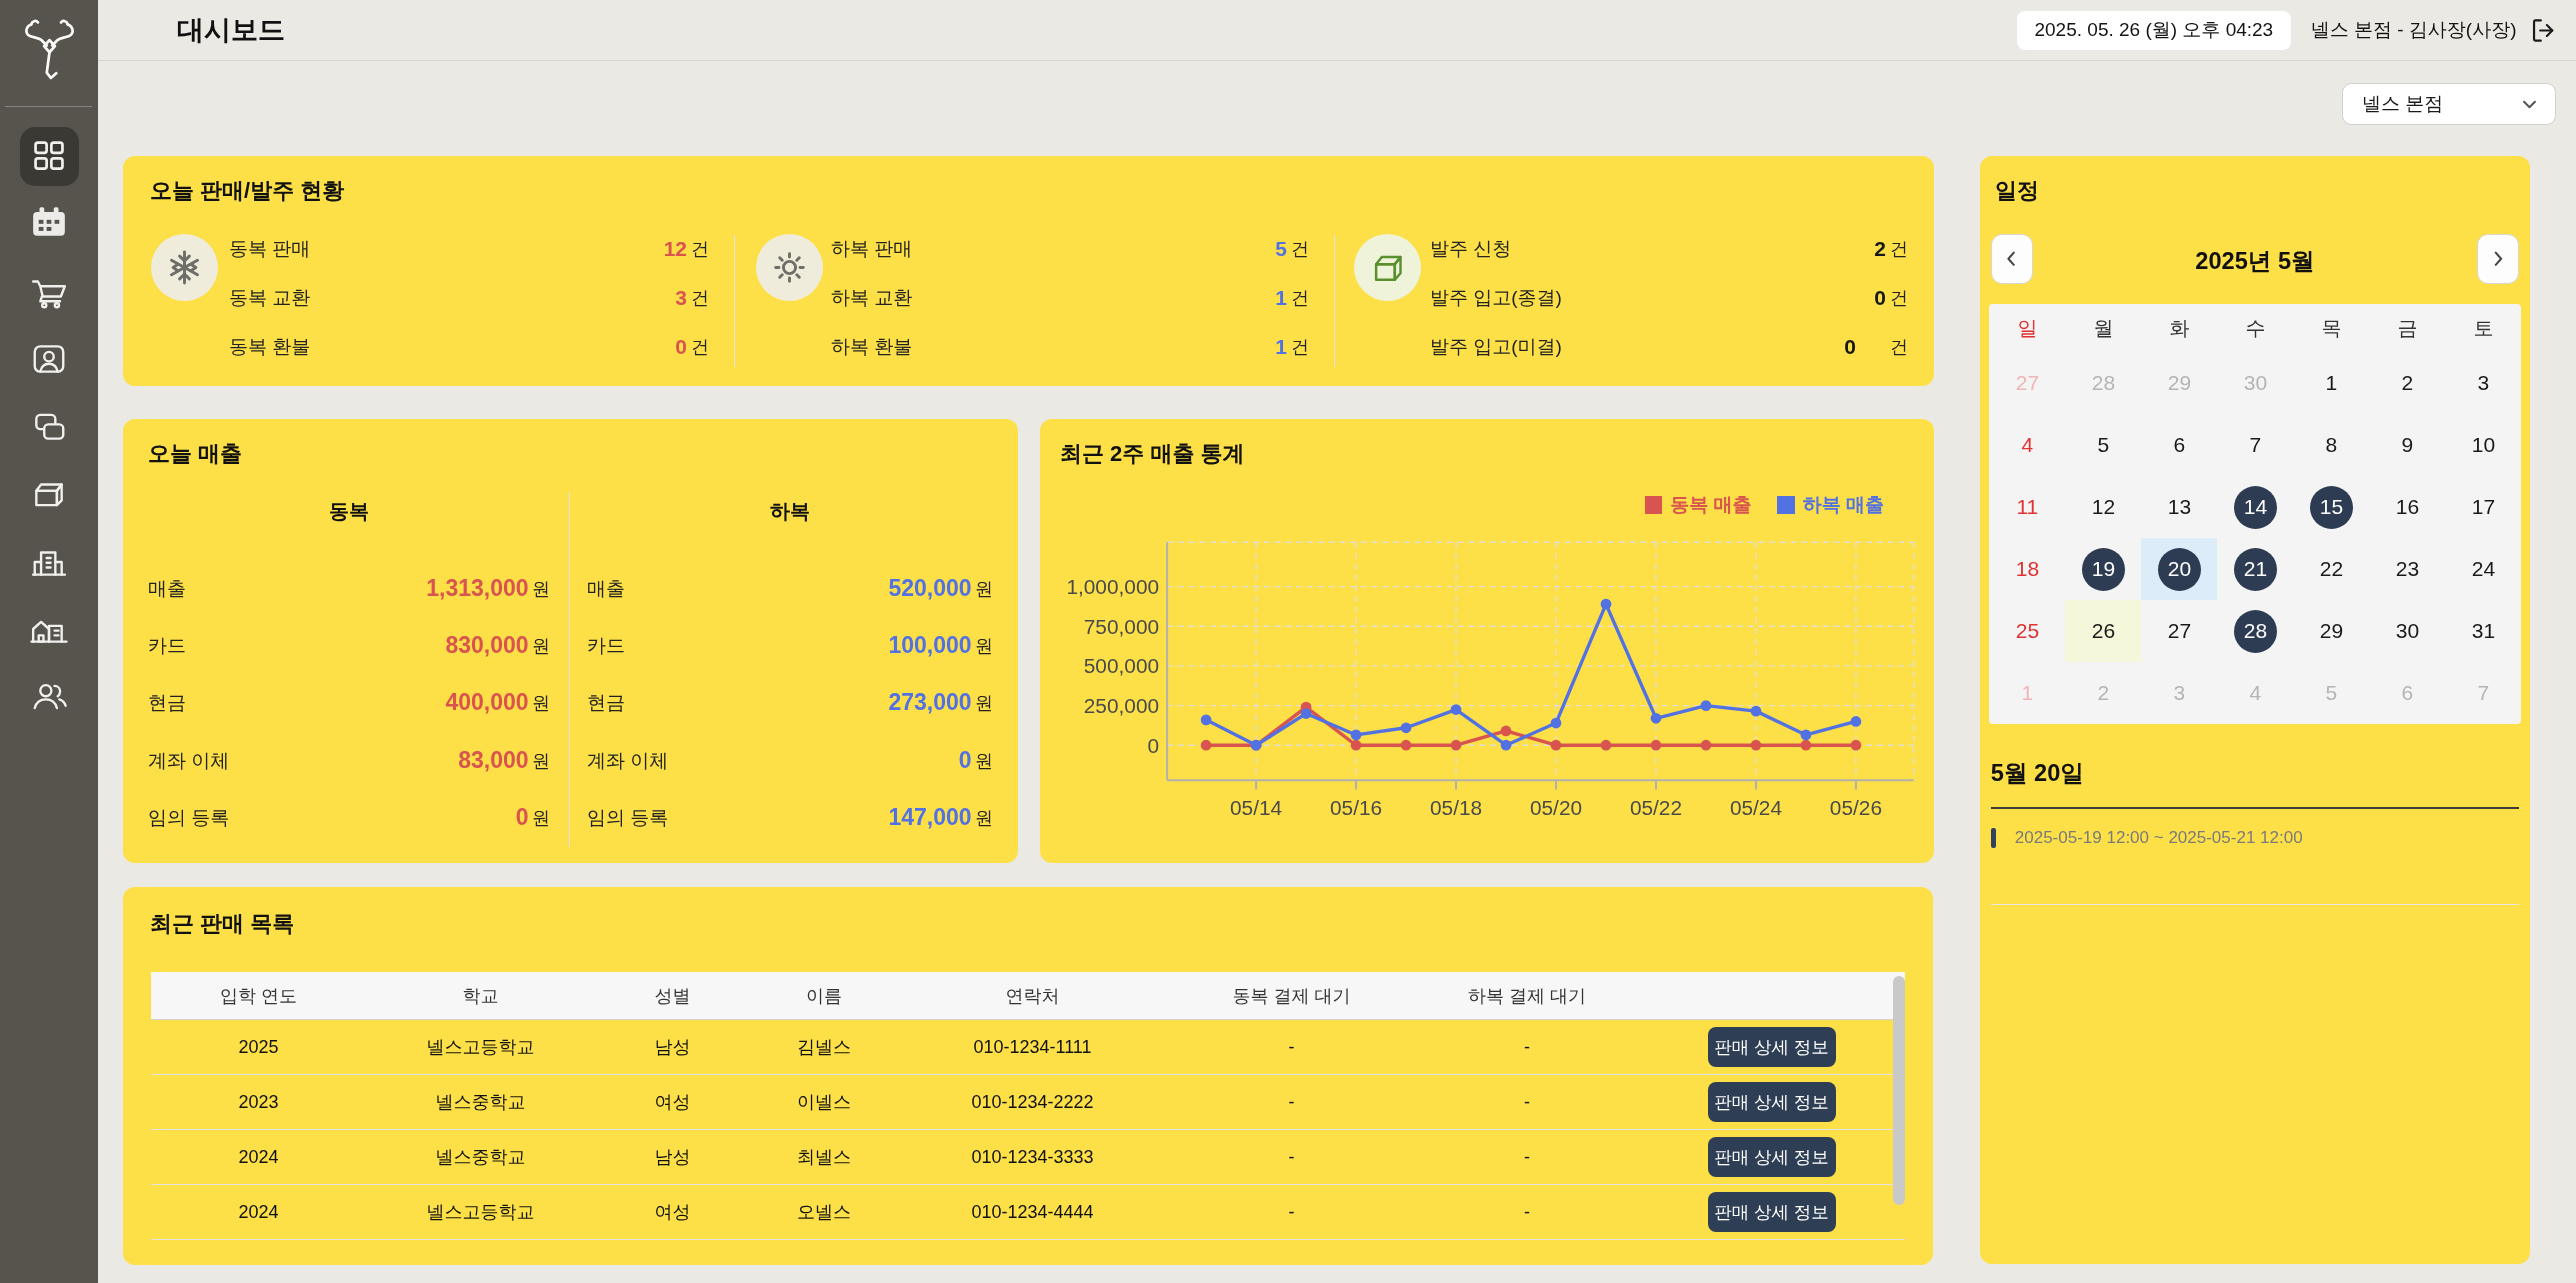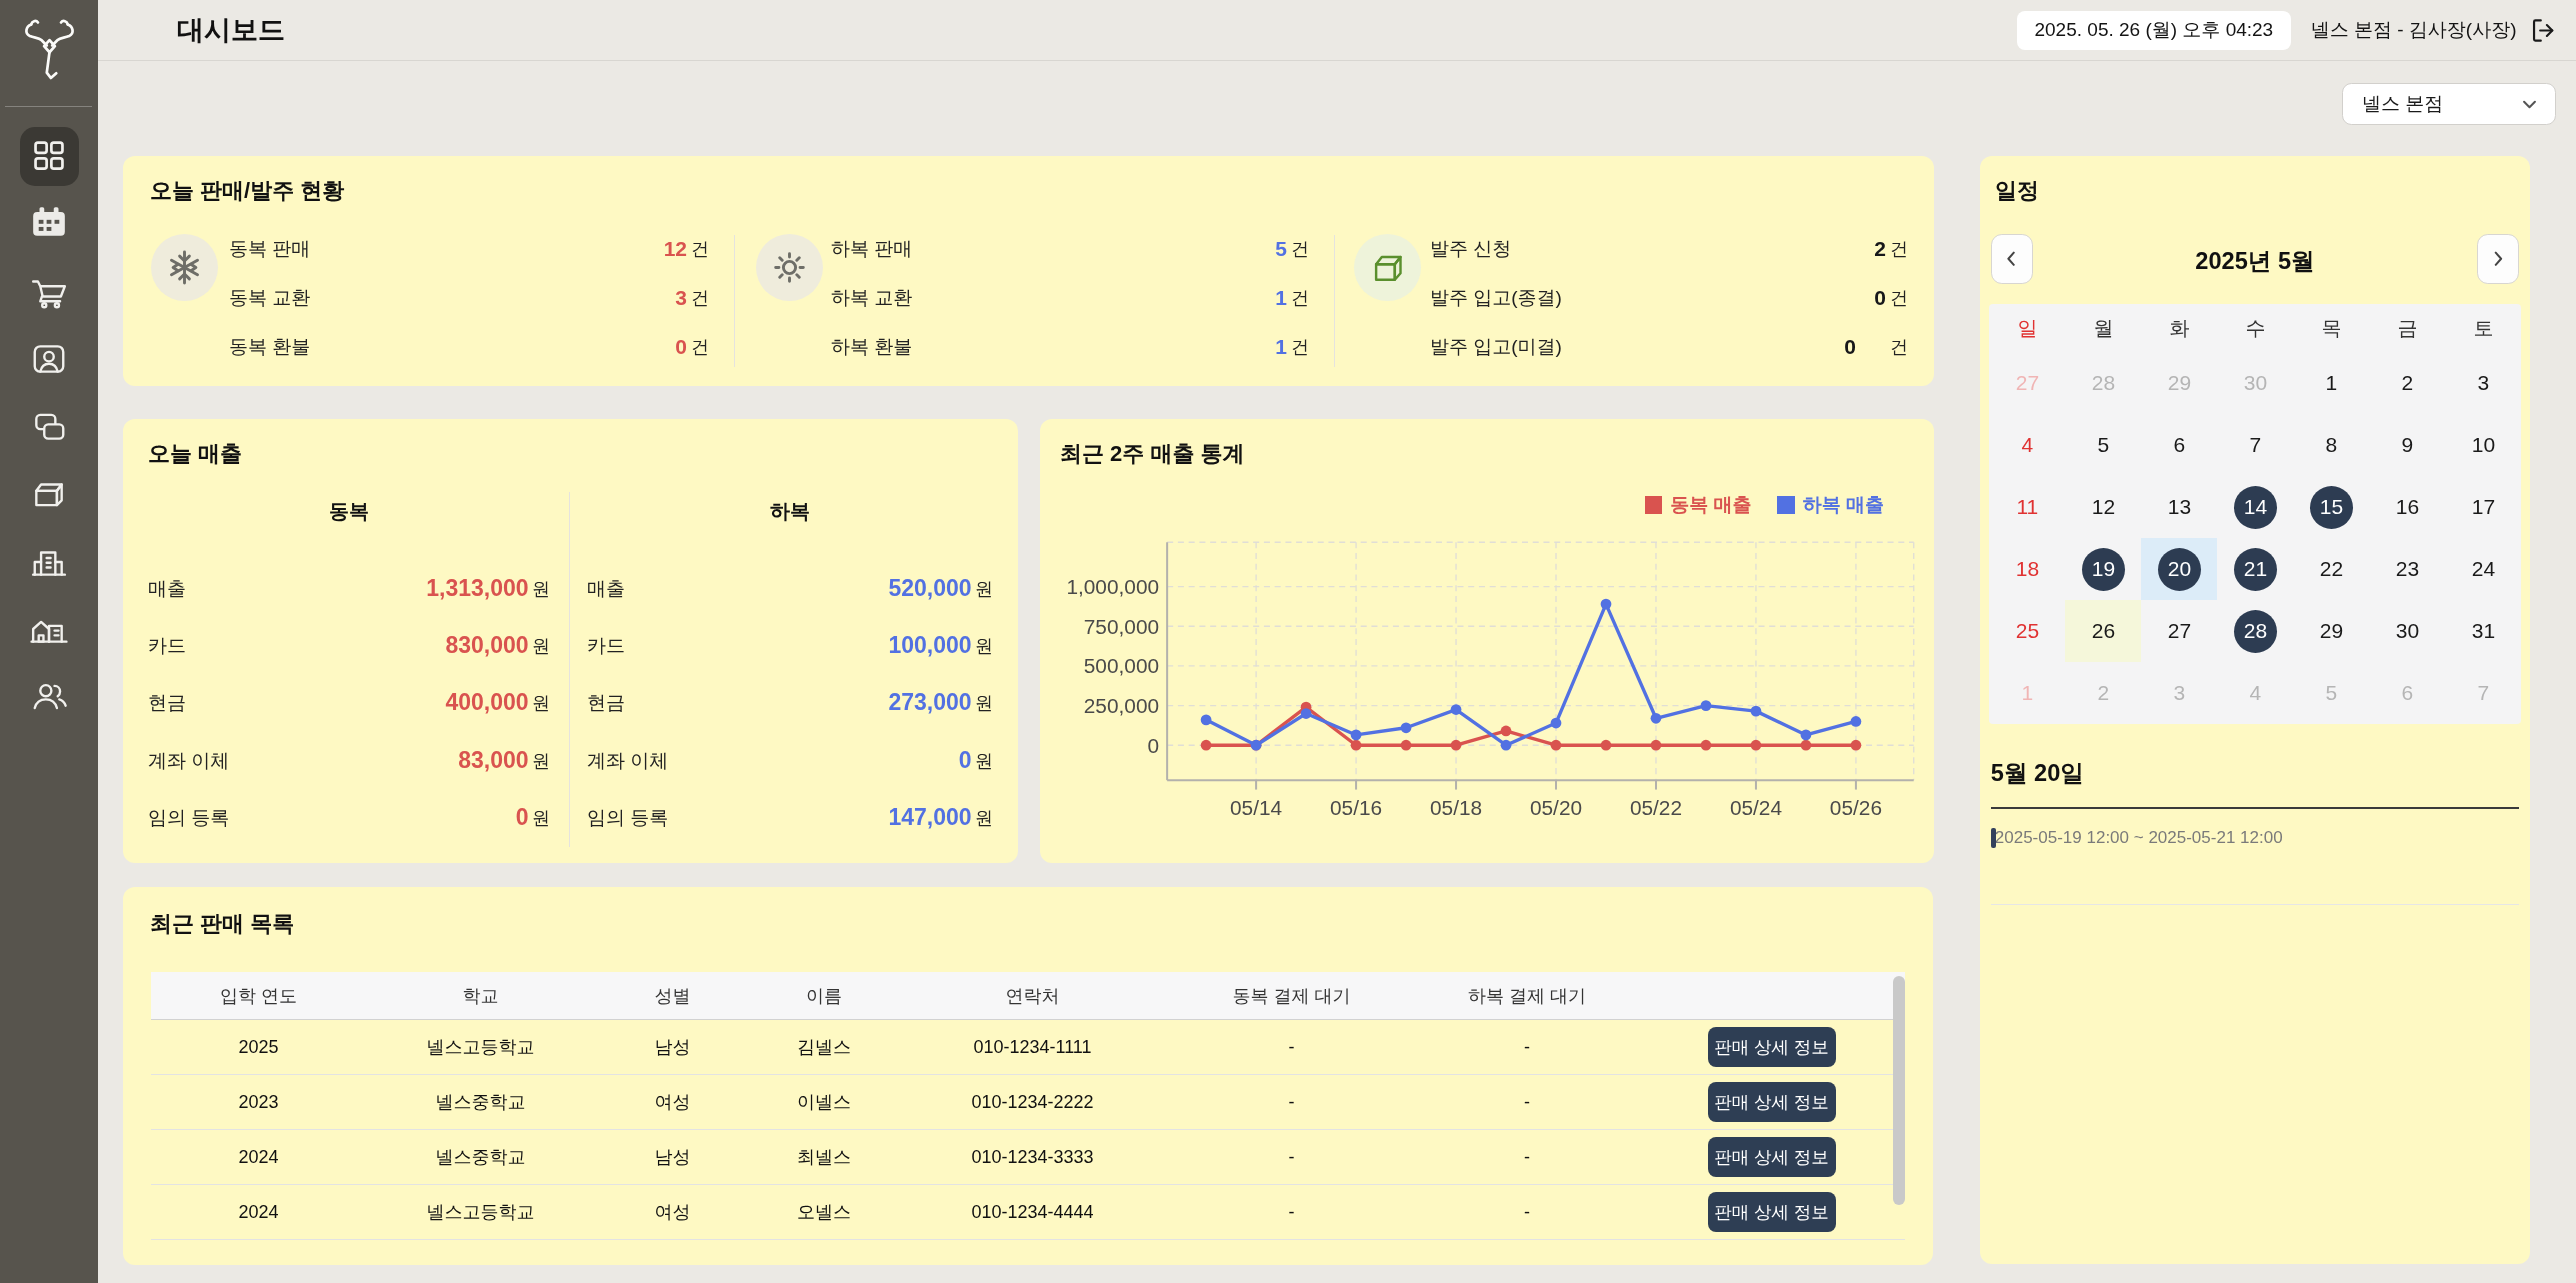--- a/index.html
+++ b/index.html
@@ -21,21 +21,21 @@
   .header-right { margin-left:auto; margin-right:19px; display:flex; align-items:center; }
   .datetime-pill { background:#ffffff; border-radius:8px; height:39px; display:flex; align-items:center; padding:0 17.5px; font-size:19px; color:#141414; }
   .user-label { margin-left:20px; font-size:19px; color:#141414; }
   .logout { margin-left:13.5px; width:27px; height:27px; cursor:pointer; display:flex; align-items:center; }
 
   
   .store-select { position:absolute; left:2342px; top:83px; width:214px; height:42px; background:#fff; border:0.7px solid #d2d0cc; border-radius:9.4px; display:flex; align-items:center; padding:0 16px 0 19px; font-size:19px; cursor:pointer; z-index:4; }
   .store-select .chev { margin-left:auto; width:19px; height:19px; }
 
   
-  .card { position:absolute; background:#fef9c3; border-radius:12px; }
+  .card { position:absolute; background:#fde047; border-radius:12px; }
   .card-title { position:absolute; font-size:22px; font-weight:bold; color:#111; }
 
   #card-status { left:123px; top:156px; width:1811px; height:230px; }
   #card-sales  { left:123px; top:419px; width:895px; height:444px; }
   #card-chart  { left:1040px; top:419px; width:894px; height:444px; }
   #card-table  { left:123px; top:887px; width:1810px; height:378px; }
   #card-cal    { left:1980px; top:156px; width:550px; height:1108px;padding-left:10px; }
 
   
   .stat-circle { position:absolute; width:67px; height:67px; border-radius:50%; display:flex; align-items:center; justify-content:center; }
@@ -72,21 +72,21 @@
   .cal-cell.sun { color:#e03232; }
   .cal-cell.muted { color:#b5b5b5; }
   .cal-cell.muted.sun { color:#f0b5b5; }
   .cal-cell.selected { background:#dcecf8; }
   .cal-cell.today { background:#f5f7da; }
   .cal-cell .evt-circle { width:43px; height:43px; border-radius:50%; background:#2d3c52; color:#fff; display:flex; align-items:center; justify-content:center; }
   .day-heading { position:absolute; left:10.8px; top:601px; font-size:23.6px; font-weight:bold; color:#111; }
   .day-divider { position:absolute; left:10.8px; right:10.8px; top:651px; height:2px; background:#3a3a3a; }
   .event-item { position:absolute; left:10.8px; right:10.8px; top:668px; }
   .event-bar { position:absolute; left:0; top:4px; width:5.4px; height:20px; border-radius:2px; background:#33415c; }
-  .event-period { margin-left:4px; font-size:17px; color:#7a7a7a; line-height:27px; }
+  .event-period { margin-left:24px; font-size:17px; color:#7a7a7a; line-height:27px; }
   .event-title { font-size:19px; font-weight:bold; color:#111; line-height:25.6px; }
   .event-divider { position:absolute; left:10.8px; right:10.8px; top:748px; height:1.3px; background:#e6e6e6; }
 
   
   .table-wrap { position:absolute; left:28px; top:85px; width:1754px; }
   .t-row { display:grid; grid-template-columns:215px 229px 155px 148px 269px 249px 222px 267px; align-items:center; }
   .t-head { height:48px; background:#f7f7f8; border-bottom:1.3px solid #d2d2d2; }
   .t-head .cell { font-size:18px; color:#333; text-align:center; }
   .t-body-row { height:55px; border-bottom:1.3px solid #e3e3e3; }
   .t-body-row .cell { font-size:18px; color:#111; text-align:center; }

